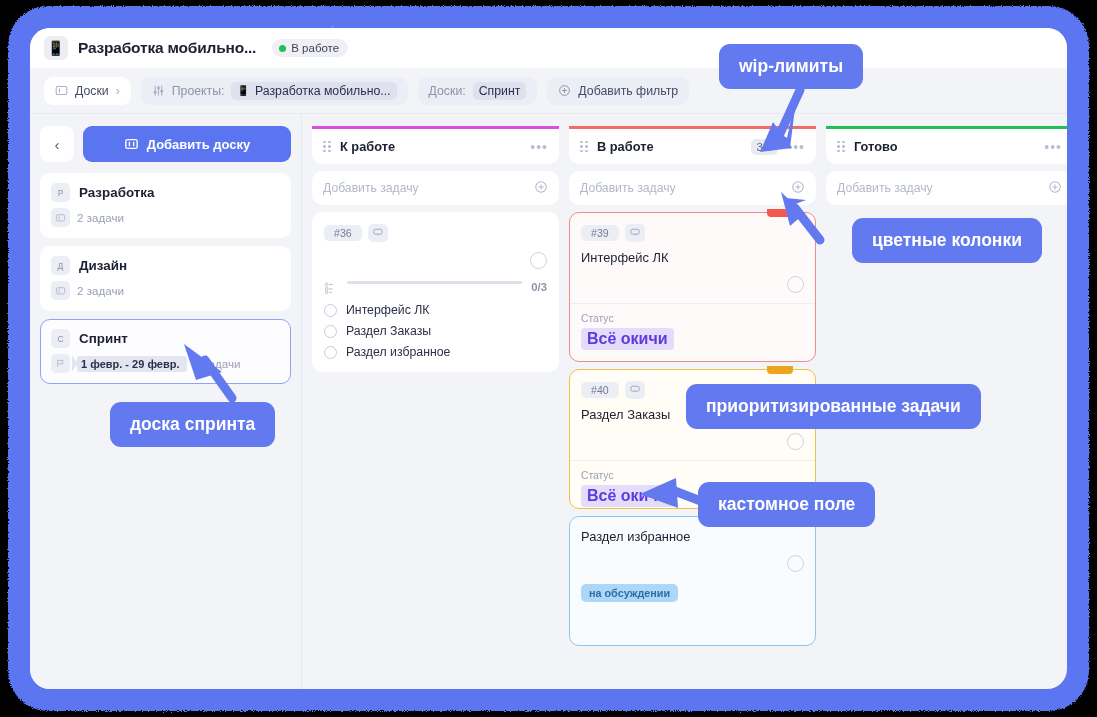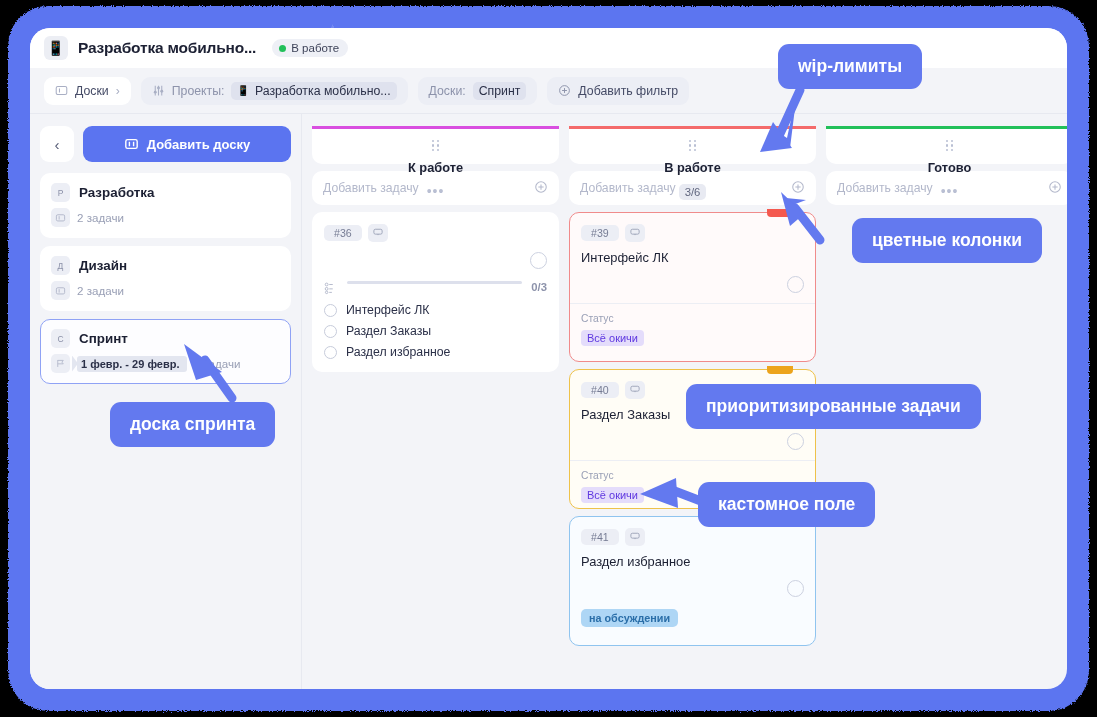--- a/index.html
+++ b/index.html
@@ -189,23 +189,22 @@
     gap: 10px;
     overflow: hidden;
   }
   .column { width: 247px; flex: 0 0 247px; }
   .col-head {
     background: #fff;
     border-radius: 0 0 10px 10px;
     border-top: 3px solid #d94fe0;
     height: 38px;
     display: flex; align-items: center;
-    padding: 11px 11px;
+    padding: 0 11px;
     gap: 9px;
-    flex-direction: column;
   }
   .grip {
     width: 8px; height: 11px;
     display: grid; grid-template-columns: 3px 3px; gap: 2px;
     align-content: center;
   }
   .grip i { width: 2.5px; height: 2.5px; border-radius: 50%; background: #b9bfd3; display: block; }
   .col-title { font-size: 12.8px; font-weight: bold; color: #1c2033; flex: 1; }
   .wip {
     background: #e8eaf2;
@@ -261,21 +260,21 @@
   .avatar-empty {
     width: 17px; height: 17px; border-radius: 50%;
     border: 1.3px solid #ccd1e0;
   }
   .divider { height: 1px; background: #eceef4; margin: 10px -11px 9px; }
   .cf-label { font-size: 10.3px; color: #9aa0b6; margin-bottom: 4px; }
   .cf-value {
     display: inline-block;
     background: #e4dcfb;
     color: #6039e0;
-    font-size: 11px; font-weight: normal;
+    font-size: 16px; font-weight: bold;
     border-radius: 4px;
     padding: 2px 6px;
   }
   .tag-blue {
     display: inline-block;
     background: #aed6f5;
     color: #2a6ea8;
     font-size: 10.8px; font-weight: bold;
     border-radius: 5px;
     padding: 3px 8px;
@@ -566,29 +565,20 @@
             <div class="card-avatar-row">
               <span class="avatar-empty"></span>
             </div>
             <div class="divider"></div>
             <div class="cf-label">Статус</div>
             <span class="cf-value">Всё окичи</span>
           </div>
 
           <div class="card blue" style="height:130px">
             <span class="tab" style="background:#4aa8e8"></span>
-            <div class="card-meta">
-              <span class="card-id">#41</span>
-              <span class="card-icon">
-                <svg width="12" height="12" viewBox="0 0 16 16">
-                    <rect x="2.5" y="3" width="11" height="6.5" rx="2" fill="none" stroke="#9aa0b6" stroke-width="1.2"></rect>
-                    <line x1="8" y1="9.5" x2="8" y2="12" stroke="#9aa0b6" stroke-width="1.2" stroke-dasharray="1.3 1.3"></line>
-                  </svg>
-              </span>
-            </div>
             <div class="card-title">Раздел избранное</div>
             <div class="card-avatar-row">
               <span class="avatar-empty"></span>
             </div>
             <span class="tag-blue">на обсуждении</span>
           </div>
 
         </div>
       </div>
 
@@ -631,17 +621,17 @@
   <path d="M820,240 L795,208" stroke="#6379ef" stroke-width="9" stroke-linecap="round"></path>
   <path d="M781,192 L804,214 L790,226 Z" fill="#6379ef"></path>
 
   <path d="M706,503 L672,490" stroke="#6379ef" stroke-width="9" stroke-linecap="round"></path>
   <path d="M676,478 L640,494 L678,508 Z" fill="#6379ef"></path>
 
   <path d="M232,398 L205,360" stroke="#6379ef" stroke-width="9" stroke-linecap="round"></path>
   <path d="M184,344 L222,372 L196,380 Z" fill="#6379ef"></path>
 </svg>
 
-<div class="callout" style="left:778px; top:44px;">wip-лимиты</div>
+<div class="callout" style="left:719px; top:44px;">wip-лимиты</div>
 <div class="callout" style="left:852px; top:218px;">цветные колонки</div>
 <div class="callout" style="left:686px; top:384px;">приоритизированные задачи</div>
 <div class="callout" style="left:698px; top:482px;">кастомное поле</div>
 <div class="callout" style="left:110px; top:402px;">доска спринта</div>
 
 </body></html>

